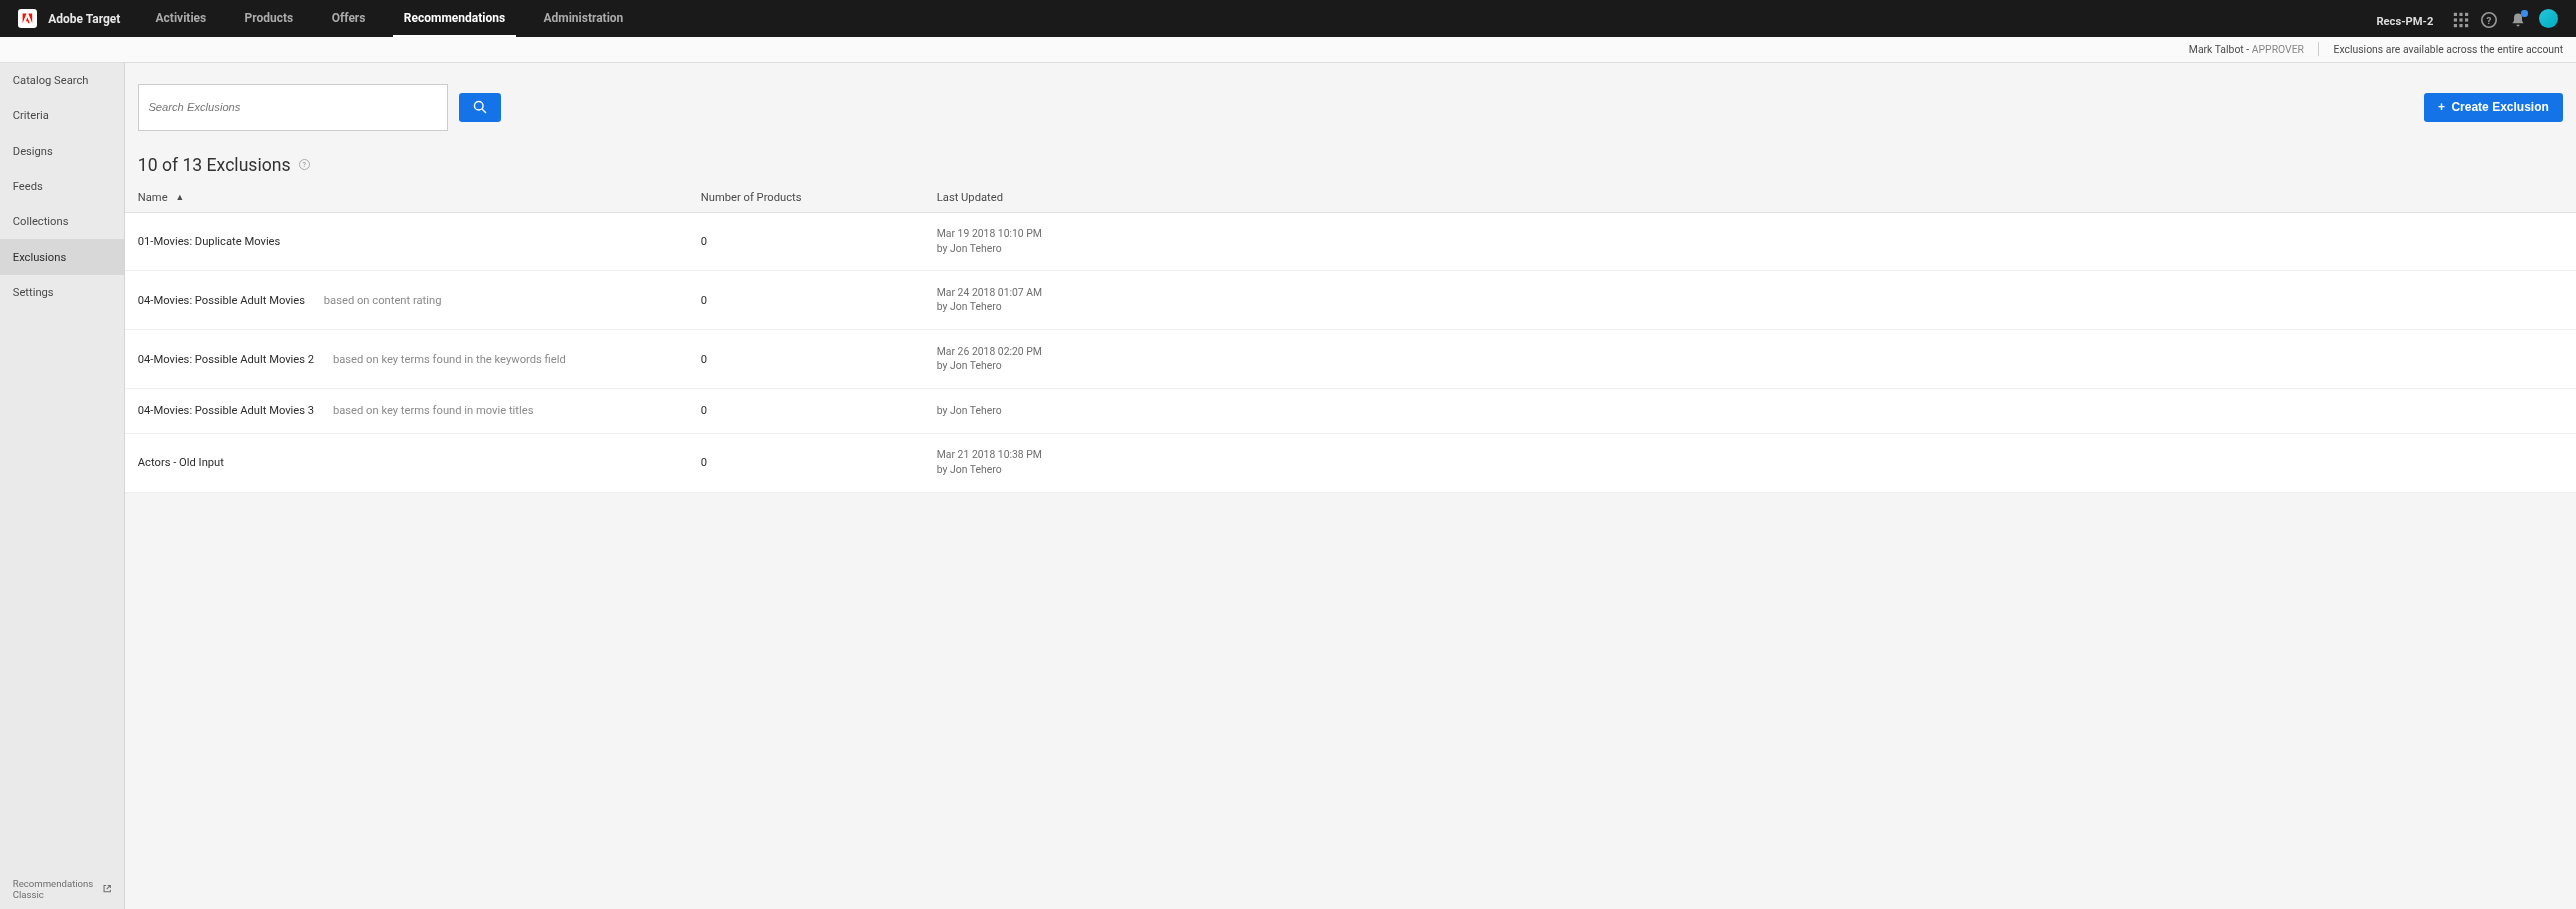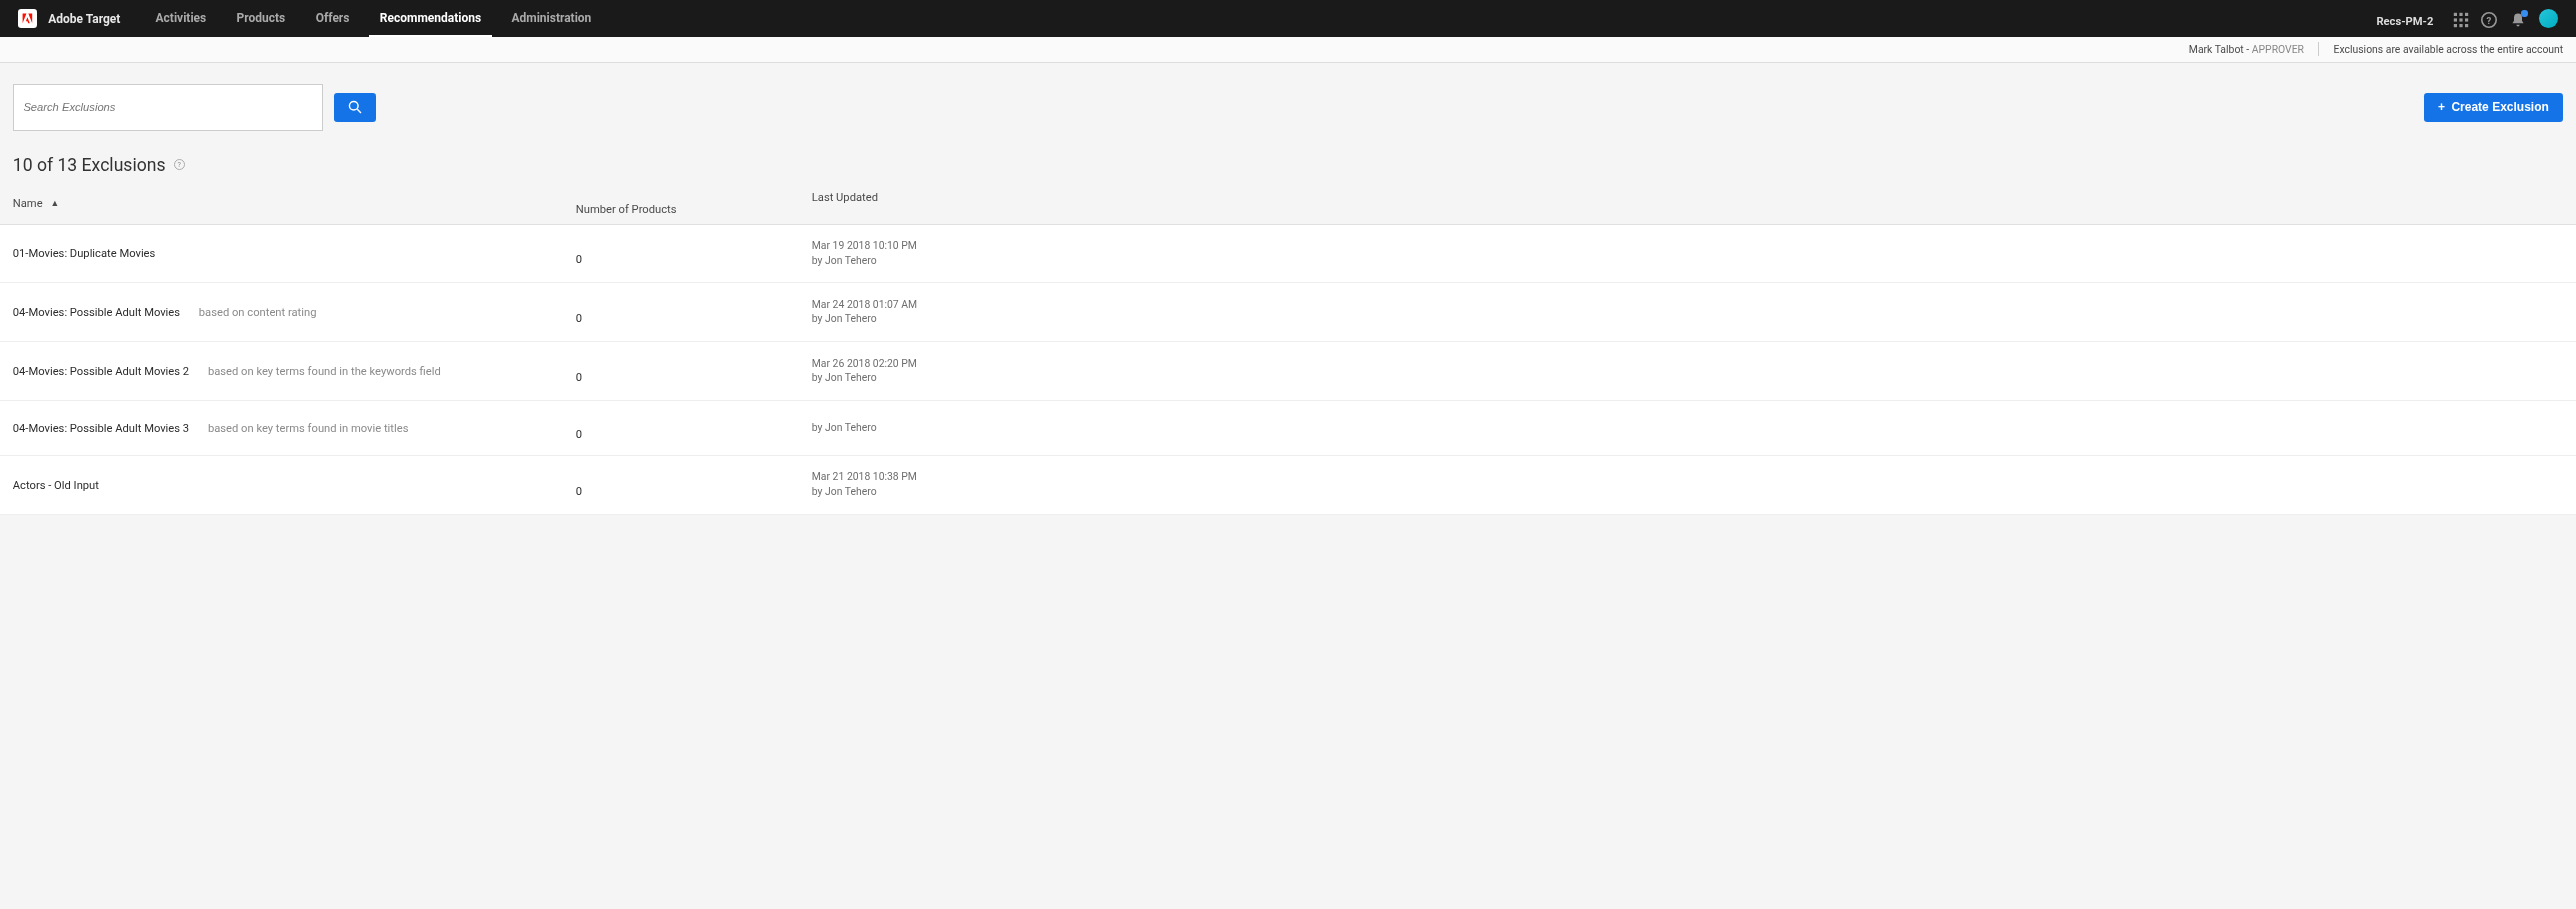--- a/index.html
+++ b/index.html
@@ -4,21 +4,21 @@
 <style>
 * { box-sizing: border-box; margin: 0; padding: 0; }
 body { font-family: -apple-system, BlinkMacSystemFont, "Segoe UI", Roboto, Arial, sans-serif; background: #e6e6e6; color: #2c2c2c; font-size: 11.2px; }
 
 
 .top-header { background: #1a1a1a; height: 37px; display: flex; align-items: center; padding: 0 18px; justify-content: space-between; font-weight: bold; }
 .top-left { display: flex; align-items: center; gap: 0; }
 .logo { width: 19px; height: 19px; background: #fff; border-radius: 3.2px; display: flex; align-items: center; justify-content: center; margin-right: 11.2px; }
 .logo svg { width: 12.8px; height: 12.8px; }
 .product-name { color: #e8e8e8; font-size: 12px; margin-right: 24px; }
-.topnav { display: flex; gap: 8px; }
+.topnav { display: flex; gap: 16px; }
 .topnav-item { color: #aaa; font-size: 12px; padding: 0 11.2px; height: 37px; display: flex; align-items: center; cursor: pointer; border-bottom: 2.4px solid transparent; }
 .topnav-item.active { color: #fff; border-bottom: 2.4px solid #fff; }
 .top-right { display: flex; align-items: flex-end; gap: 12.8px; }
 .workspace-name { color: #ddd; font-size: 11.2px; margin-right: 6.4px; }
 .icon-btn { width: 16px; height: 16px; display: flex; align-items: center; justify-content: center; cursor: pointer; position: relative; }
 .icon-btn svg { fill: #999; }
 .notif-dot { position: absolute; top: -1.6px; right: -1.6px; width: 6.4px; height: 6.4px; background: #378ef0; border-radius: 50%; }
 .avatar { width: 19px; height: 19px; border-radius: 50%; background: linear-gradient(135deg, #26c6da, #00acc1); cursor: pointer; }
 
 
@@ -43,21 +43,21 @@
 .search-btn svg { width: 14.4px; height: 14.4px; stroke: #fff; stroke-width: 2; fill: none; }
 .toolbar-spacer { flex: 1; }
 .create-btn { background: #1473e6; color: #fff; border: none; border-radius: 3.2px; height: 29px; padding: 0 14.4px; font-size: 12px; font-weight: 600; cursor: pointer; display: flex; align-items: center; gap: 6.4px; }
 
 .list-title { padding: 14.4px 12.8px 8px 12.8px; font-size: 17.6px; color: #323232; display: flex; align-items: center; gap: 8px; }
 .help-dot { width: 11.2px; height: 11.2px; border: 0.8px solid #aaa; border-radius: 50%; font-size: 7.2px; color: #888; display: flex; align-items: center; justify-content: center; cursor: pointer; }
 
 .table-head { display: flex; padding: 8px 12.8px; color: #4a4a4a; font-size: 11.2px; border-bottom: 0.8px solid #e0e0e0; }
 .col-name { flex: 0 0 563px; display: flex; align-items: center; gap: 8px; }
 .col-name .sort-arrow { font-size: 8.8px; color: #4a4a4a; }
-.col-count { flex: 0 0 236px; margin-top: 12px; }
+.col-count { flex: 0 0 236px; }
 .col-updated { flex: 1; }
 
 .table-body { background: #fff; }
 .row { display: flex; padding: 14.4px 12.8px; border-bottom: 0.8px solid #eee; align-items: center; }
 .row .col-name { display: block; }
 .row-name { color: #2c2c2c; font-size: 11.2px; }
 .row-desc { color: #8a8a8a; font-size: 11.2px; margin-left: 16px; }
 .row .col-count { color: #2c2c2c; }
 .row .col-updated { color: #6e6e6e; font-size: 10.4px; line-height: 1.4; }
 </style>
@@ -115,20 +115,35 @@
   <div class="user-info">
     <span>Mark Talbot</span>
     <span> - </span>
     <span class="user-role">APPROVER</span>
   </div>
   <div class="sub-divider"></div>
   <div class="scope-text">Exclusions are available across the entire account</div>
 </div>
 
 <div class="layout">
+  <div class="sidebar">
+    <div class="sidebar-item">Catalog Search</div>
+    <div class="sidebar-item">Criteria</div>
+    <div class="sidebar-item">Designs</div>
+    <div class="sidebar-item">Feeds</div>
+    <div class="sidebar-item">Collections</div>
+    <div class="sidebar-item active">Exclusions</div>
+    <div class="sidebar-item">Settings</div>
+    <div class="sidebar-footer">
+      <span>Recommendations Classic</span>
+      <svg viewBox="0 0 16 16">
+          <path d="M6 2H2v12h12v-4M9 2h5v5M14 2L7 9"></path>
+        </svg>
+    </div>
+  </div>
 
   <div class="content">
     <div class="toolbar">
       <input class="search-input" placeholder="Search Exclusions" style="">
       <button class="search-btn">
         <svg viewBox="0 0 20 20">
             <circle cx="8" cy="8" r="6"></circle>
             <line x1="13" y1="13" x2="18" y2="18"></line>
           </svg>
       </button>

